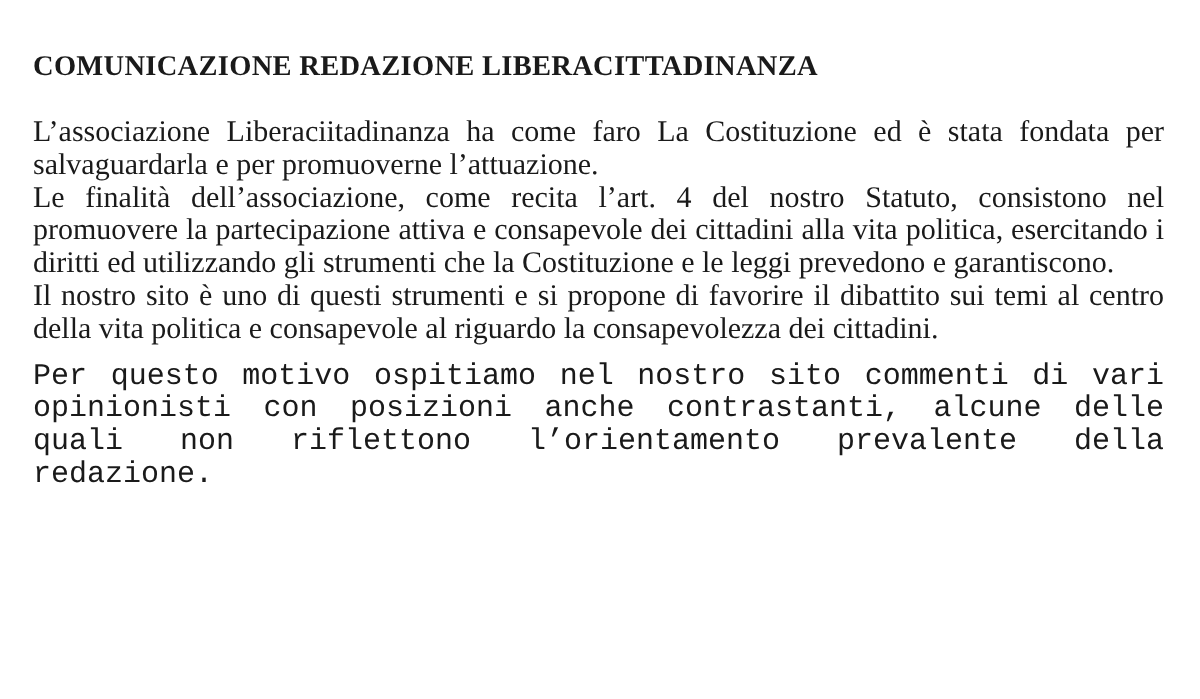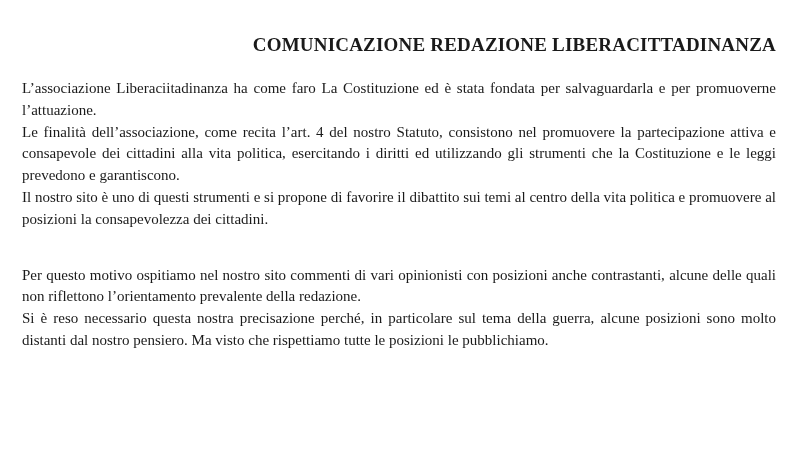--- a/index.html
+++ b/index.html
@@ -14,53 +14,53 @@
     box-sizing: border-box;
     background: #ffffff;
     padding: 34px 24px 0 22px;
     overflow: hidden;
     font-family: "Liberation Serif", "DejaVu Serif", serif;
     color: #1a1a1a;
     -webkit-font-smoothing: antialiased;
   }
   .doc-title {
     margin: 0 0 22px 0;
-    text-align: right;
+    text-align: left;
     font-size: 19px;
     line-height: 22px;
     font-weight: 700;
     letter-spacing: 0.2px;
     white-space: nowrap;
   }
   .para-block {
     margin: 0;
   }
   .para-block + .para-block {
-    margin-top: 34px;
+    margin-top: 10px;
+    font-family: Liberation Mono, monospace;
   }
   .para {
     margin: 0;
-    font-size: 15px;
+    font-size: 20px;
     line-height: 21.8px;
     text-align: justify;
     text-justify: inter-word;
   }
 </style>
 </head>
 <body>
 
 <div class="doc-page">
 
   <h1 class="doc-title">COMUNICAZIONE REDAZIONE LIBERACITTADINANZA</h1>
 
   <div class="para-block">
     <p class="para">L’associazione Liberaciitadinanza ha come faro La Costituzione ed è stata fondata per salvaguardarla e per promuoverne l’attuazione.</p>
     <p class="para">Le finalità dell’associazione, come recita l’art. 4 del nostro Statuto, consistono nel promuovere la partecipazione attiva e consapevole dei cittadini alla vita politica, esercitando i diritti ed utilizzando gli strumenti che la Costituzione e le leggi prevedono e garantiscono.</p>
-    <p class="para">Il nostro sito è uno di questi strumenti e si propone di favorire il dibattito sui temi al centro della  vita politica e promuovere al posizioni la consapevolezza dei cittadini.</p>
+    <p class="para">Il nostro sito è uno di questi strumenti e si propone di favorire il dibattito sui temi al centro della  vita politica e consapevole al riguardo la consapevolezza dei cittadini.</p>
   </div>
 
   <div class="para-block">
     <p class="para">Per questo motivo ospitiamo nel nostro sito commenti di vari opinionisti con posizioni anche contrastanti, alcune delle quali  non riflettono l’orientamento prevalente della redazione.</p>
-    <p class="para">Si è reso necessario questa nostra precisazione perché, in particolare sul tema della guerra, alcune posizioni sono  molto distanti dal nostro pensiero. Ma visto che rispettiamo tutte le posizioni le pubblichiamo.</p>
   </div>
 
 
 </div>
 
 </body></html>

